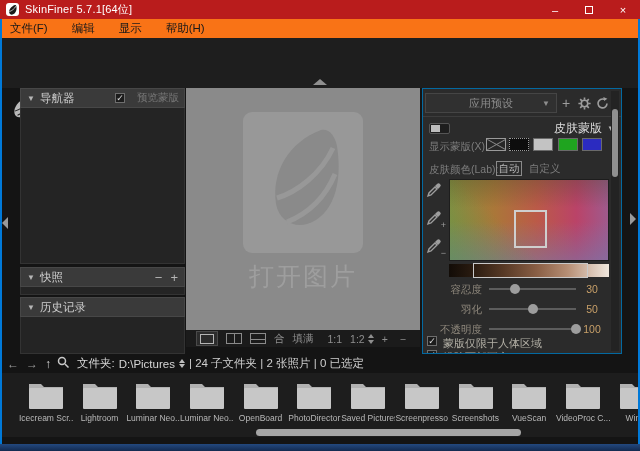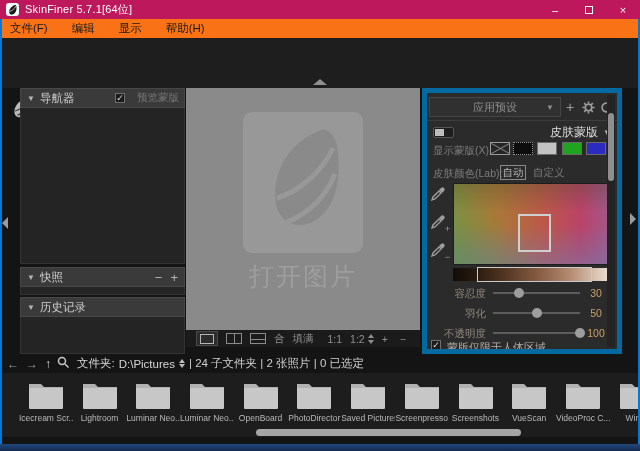--- a/index.html
+++ b/index.html
@@ -2,21 +2,21 @@
 <html><head>
 <meta charset="utf-8">
 <style>
   * { margin:0; padding:0; box-sizing:border-box; }
   html,body { background:#333; }
   body { font-family:"Liberation Sans","DejaVu Sans",sans-serif; }
   #app { position:relative; width:640px; height:451px; background:#141414; overflow:hidden; }
   .abs { position:absolute; }
 
   
-  .titlebar { left:0; top:0; width:640px; height:19px; background:#be185d; display:flex; align-items:center; }
+  .titlebar { left:0; top:0; width:640px; height:19px; background:#b91c1c; display:flex; align-items:center; }
   .app-chip { width:13px; height:13px; margin-left:6px; background:#fff; border-radius:3px; display:flex; align-items:center; justify-content:center; }
   .title-text { color:#fff; font-size:11px; margin-left:6px; letter-spacing:.2px; }
   .win-btns { margin-left:auto; display:flex; height:100%; }
   .win-btn { width:34px; height:100%; display:flex; align-items:center; justify-content:center; color:#fff; font-size:11px; }
   .max-glyph { width:8px; height:8px; border:1px solid #fff; display:inline-block; }
 
   
   .menubar { left:0; top:19px; width:640px; height:19px; background:#f97316; display:flex; align-items:center; }
   .menu-item { font-size:11.5px; color:#1a1a1a; padding:0 12px; height:100%; display:flex; align-items:center; }
   .menu-item:first-child { padding-left:10px; }
@@ -56,21 +56,21 @@
   .vb-cols,.vb-rows { width:16px; height:11px; position:relative; margin-left:8px; }
   .vb-cols::after { content:""; position:absolute; left:50%; top:0; bottom:0; border-left:1px solid #8a8a8a; }
   .vb-rows::after { content:""; position:absolute; top:50%; left:0; right:0; border-top:1px solid #8a8a8a; }
   .vb-txt { margin-left:8px; }
   .spin { display:inline-flex; flex-direction:column; gap:2px; margin-left:3px; }
   .spin i { width:0; height:0; border-left:3px solid transparent; border-right:3px solid transparent; }
   .spin .up { border-bottom:4px solid #8f8f8f; }
   .spin .dn { border-top:4px solid #8f8f8f; }
 
   
-  .right-panel { left:422px; top:88px; width:200px; height:266px; background:#2b2b2b; border:5px solid #0369a1; overflow:hidden; }
+  .right-panel { left:422px; top:88px; width:200px; height:266px; background:#2b2b2b; border:1px solid #0369a1; overflow:hidden; }
   .rp { position:absolute; }
   .preset-dd { left:2px; top:4px; width:132px; height:20px; background:#303030; border:1px solid #454545; display:flex; align-items:center; justify-content:center; color:#8d8d8d; font-size:11px; }
   .preset-dd .dd-caret { position:absolute; right:6px; font-size:8px; color:#8d8d8d; }
   .preset-ico { top:6px; width:16px; height:16px; display:flex; align-items:center; justify-content:center; color:#9d9d9d; font-size:14px; }
   .rp-div { left:0; top:27px; width:198px; border-top:1px solid #3c3c3c; }
   .switch { left:6px; top:34px; width:21px; height:11px; background:#1e1e1e; border:1px solid #555; border-radius:2px; }
   .switch .knob { position:absolute; left:1px; top:1px; width:9px; height:7px; background:#bdbdbd; }
   .rp-title { right:6px; top:31px; color:#dcdcdc; font-size:12px; display:flex; align-items:center; gap:5px; }
   .rp-title .caret { font-size:8px; color:#b5b5b5; }
   .rp-label { color:#7d7d7d; font-size:10.5px; }

